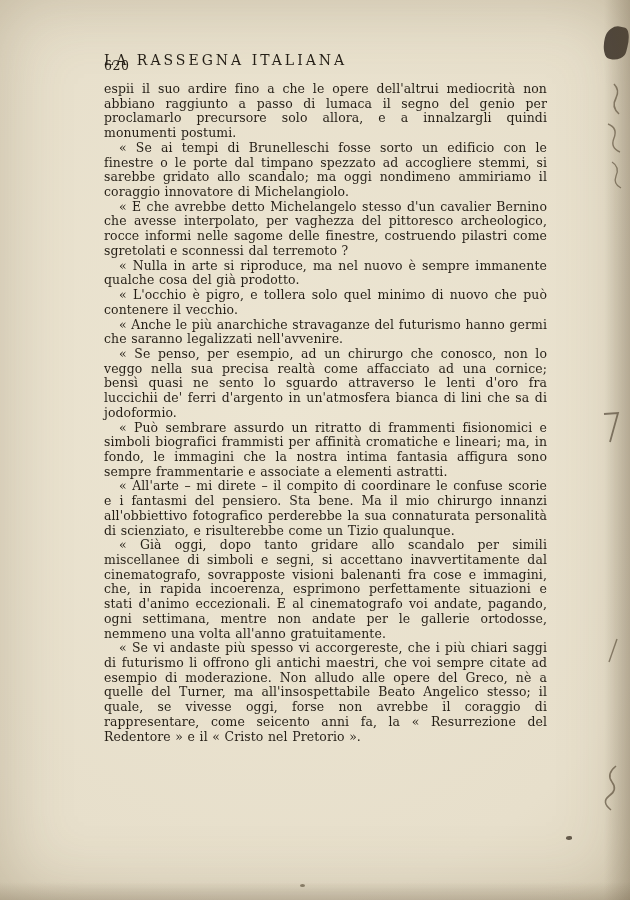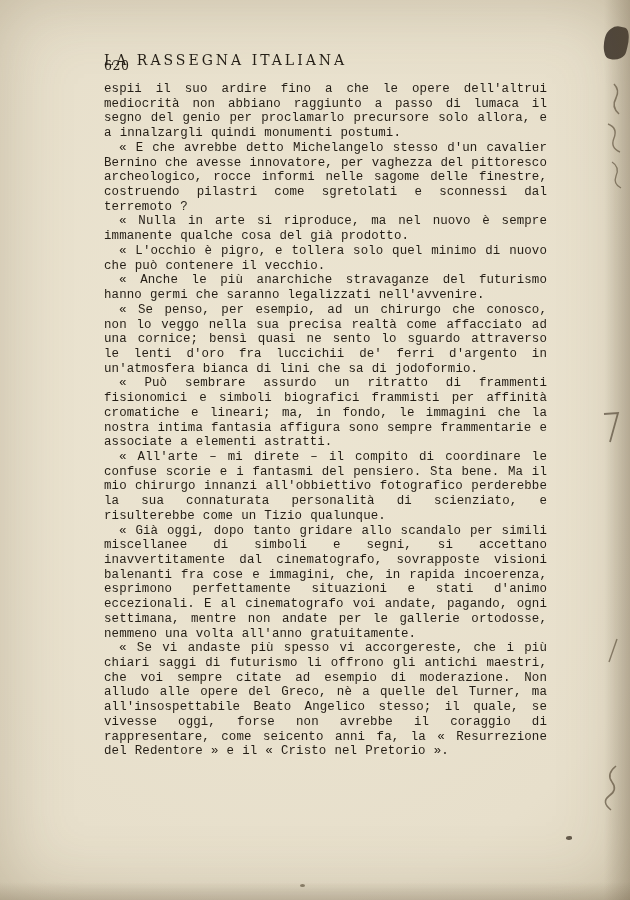--- a/index.html
+++ b/index.html
@@ -56,21 +56,20 @@
     text-align: left;
     font-size: 14px;
     letter-spacing: 3px;
     font-weight: normal;
   }
   .body-text {
     position: absolute;
     top: 82px;
     left: 104px;
     width: 443px;
-    font-family: Liberation Mono, monospace;
   }
   .body-text p {
     margin: 0;
     font-size: 12.45px;
     line-height: 14.72px;
     text-align: justify;
     text-indent: 15px;
     letter-spacing: 0.1px;
     word-spacing: 0.5px;
   }
@@ -94,21 +93,22 @@
 
 <div class="page">
 
   <div class="header">
     <span class="page-number">620</span>
     <span class="journal-title">LA RASSEGNA ITALIANA</span>
   </div>
 
   <div class="body-text">
     <p class="no-indent">espii il suo ardire fino a che le opere dell'altrui mediocrità non abbiano raggiunto a passo di lumaca il segno del genio per proclamarlo precursore solo allora, e a innalzargli quindi monumenti postumi.</p>
-    <p>« E che avrebbe detto Michelangelo stesso d'un cavalier Bernino che avesse innovatore, per vaghezza del pittoresco archeologico, rocce informi nelle sagome delle finestre, costruendo pilastri come sgretolati e sconnessi dal terremoto ?</p>
+    <p>« Se ai tempi di Brunelleschi fosse sorto un edificio con le finestre o le porte dal timpano spezzato ad accogliere stemmi, si sarebbe gridato allo scandalo; ma oggi nondimeno ammiriamo il coraggio innovatore di Michelangiolo.</p>
+    <p>« E che avrebbe detto Michelangelo stesso d'un cavalier Bernino che avesse interpolato, per vaghezza del pittoresco archeologico, rocce informi nelle sagome delle finestre, costruendo pilastri come sgretolati e sconnessi dal terremoto ?</p>
     <p>« Nulla in arte si riproduce, ma nel nuovo è sempre immanente qualche cosa del già prodotto.</p>
     <p>« L'occhio è pigro, e tollera solo quel minimo di nuovo che può contenere il vecchio.</p>
     <p>« Anche le più anarchiche stravaganze del futurismo hanno germi che saranno legalizzati nell'avvenire.</p>
     <p>« Se penso, per esempio, ad un chirurgo che conosco, non lo veggo nella sua precisa realtà come affacciato ad una cornice; bensì quasi ne sento lo sguardo attraverso le lenti d'oro fra luccichii de' ferri d'argento in un'atmosfera bianca di lini che sa di jodoformio.</p>
     <p>« Può sembrare assurdo un ritratto di frammenti fisionomici e simboli biografici frammisti per affinità cromatiche e lineari; ma, in fondo, le immagini che la nostra intima fantasia affigura sono sempre frammentarie e associate a elementi astratti.</p>
     <p>« All'arte – mi direte – il compito di coordinare le confuse scorie e i fantasmi del pensiero. Sta bene. Ma il mio chirurgo innanzi all'obbiettivo fotografico perderebbe la sua connaturata personalità di scienziato, e risulterebbe come un Tizio qualunque.</p>
     <p>« Già oggi, dopo tanto gridare allo scandalo per simili miscellanee di simboli e segni, si accettano inavvertitamente dal cinematografo, sovrapposte visioni balenanti fra cose e immagini, che, in rapida incoerenza, esprimono perfettamente situazioni e stati d'animo eccezionali. E al cinematografo voi andate, pagando, ogni settimana, mentre non andate per le gallerie ortodosse, nemmeno una volta all'anno gratuitamente.</p>
     <p>« Se vi andaste più spesso vi accorgereste, che i più chiari saggi di futurismo li offrono gli antichi maestri, che voi sempre citate ad esempio di moderazione. Non alludo alle opere del Greco, nè a quelle del Turner, ma all'insospettabile Beato Angelico stesso; il quale, se vivesse oggi, forse non avrebbe il coraggio di rappresentare, come seicento anni fa, la « Resurrezione del Redentore » e il « Cristo nel Pretorio ».</p>
   </div>
 

